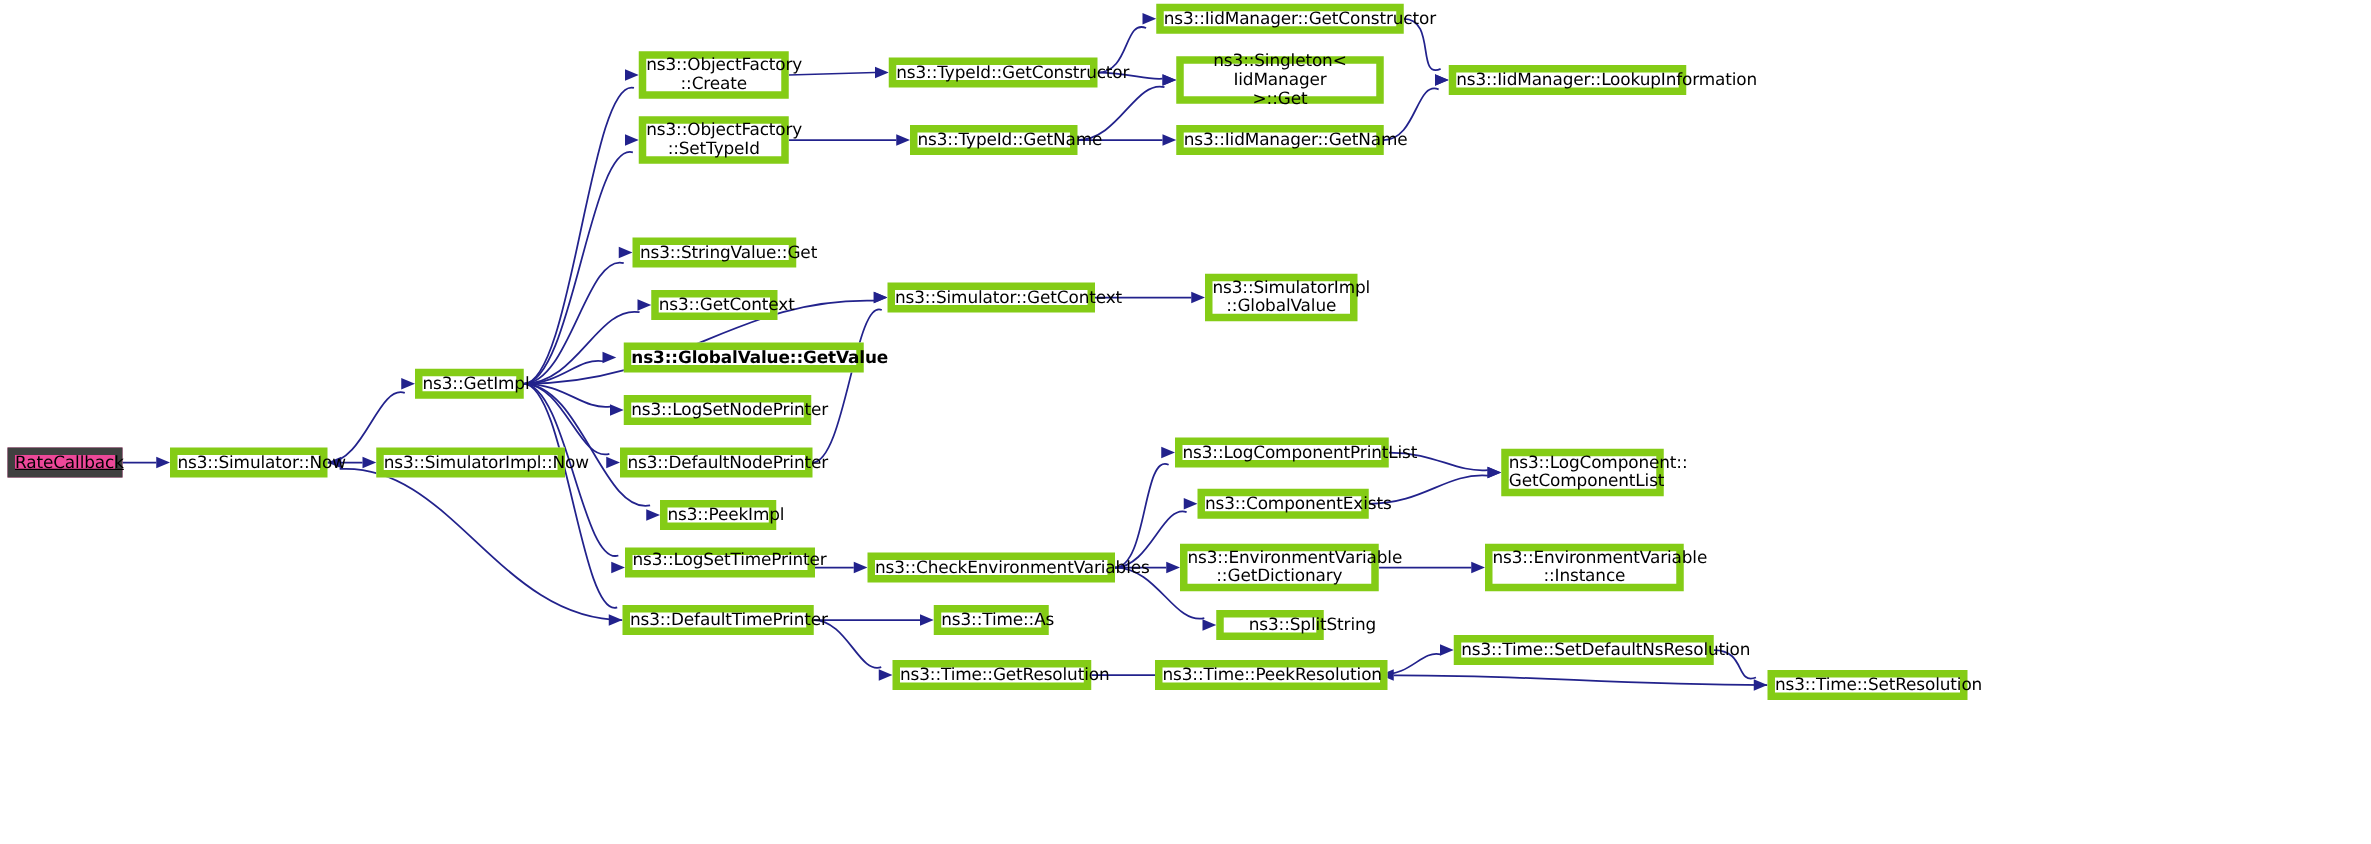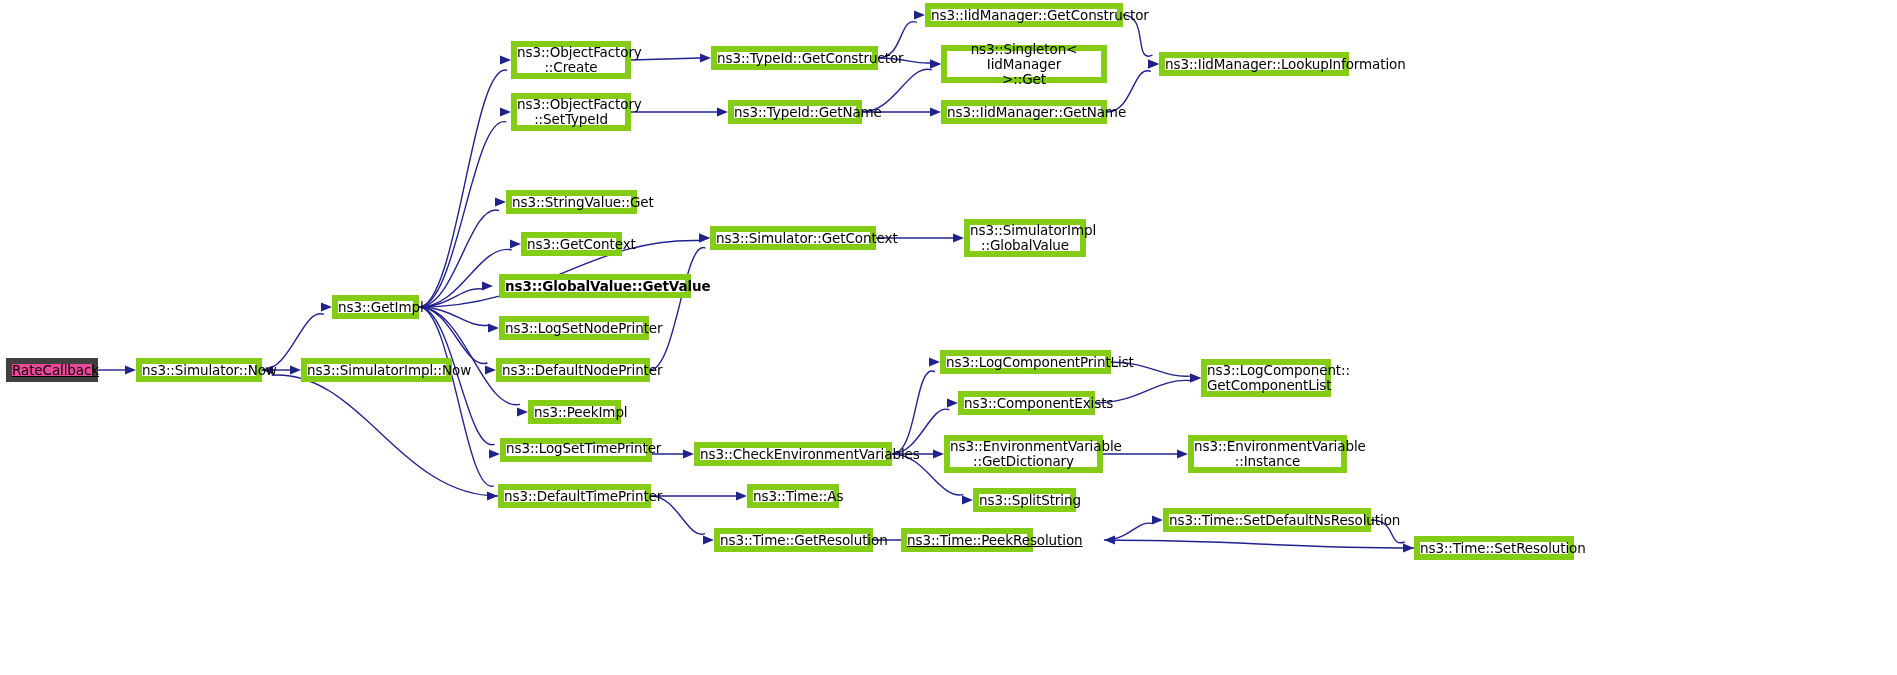--- a/index.html
+++ b/index.html
@@ -161,21 +161,21 @@
     <div class="node" style="left: 710px; top: 226px; width: 166px; height: 24px;"><span class="node-label">ns3::Simulator::GetContext</span></div>
     <div class="node" style="left: 964px; top: 219px; width: 122px; height: 38px;"><span class="node-label">ns3::SimulatorImpl
 ::GlobalValue</span></div>
     <div class="node" style="left: 694px; top: 442px; width: 198px; height: 24px;"><span class="node-label">ns3::CheckEnvironmentVariables</span></div>
     <div class="node" style="left: 747px; top: 484px; width: 92px; height: 24px;"><span class="node-label">ns3::Time::As</span></div>
     <div class="node" style="left: 714px; top: 528px; width: 159px; height: 24px;"><span class="node-label">ns3::Time::GetResolution</span></div>
     <div class="node" style="left: 940px; top: 350px; width: 171px; height: 24px;"><span class="node-label">ns3::LogComponentPrintList</span></div>
     <div class="node" style="left: 958px; top: 391px; width: 137px; height: 24px;"><span class="node-label">ns3::ComponentExists</span></div>
     <div class="node" style="left: 944px; top: 435px; width: 159px; height: 38px;"><span class="node-label">ns3::EnvironmentVariable
 ::GetDictionary</span></div>
-    <div class="node" style="left: 973px; top: 488px; width: 103px; height: 24px;"><span class="node-label">ns3::SplitString</span></div>
-    <div class="node" style="left: 901px; top: 528px; width: 132px; height: 24px; text-decoration: underline;"><span class="node-label">ns3::Time::PeekResolution</span></div>
+    <div class="node" style="left: 973px; top: 488px; width: 86px; height: 24px; padding-left: 20px;"><span class="node-label">ns3::SplitString</span></div>
+    <div class="node" style="left: 924px; top: 528px; width: 186px; height: 24px;"><span class="node-label">ns3::Time::PeekResolution</span></div>
     <div class="node" style="left: 1201px; top: 359px; width: 130px; height: 38px; text-align: center;"><span class="node-label">ns3::LogComponent::
 GetComponentList</span></div>
     <div class="node" style="left: 1188px; top: 435px; width: 159px; height: 38px;"><span class="node-label">ns3::EnvironmentVariable
 ::Instance</span></div>
     <div class="node" style="left: 1163px; top: 508px; width: 208px; height: 24px;"><span class="node-label">ns3::Time::SetDefaultNsResolution</span></div>
     <div class="node" style="left: 1414px; top: 536px; width: 160px; height: 24px;"><span class="node-label">ns3::Time::SetResolution</span></div>
   </div>
 
 </body></html>

